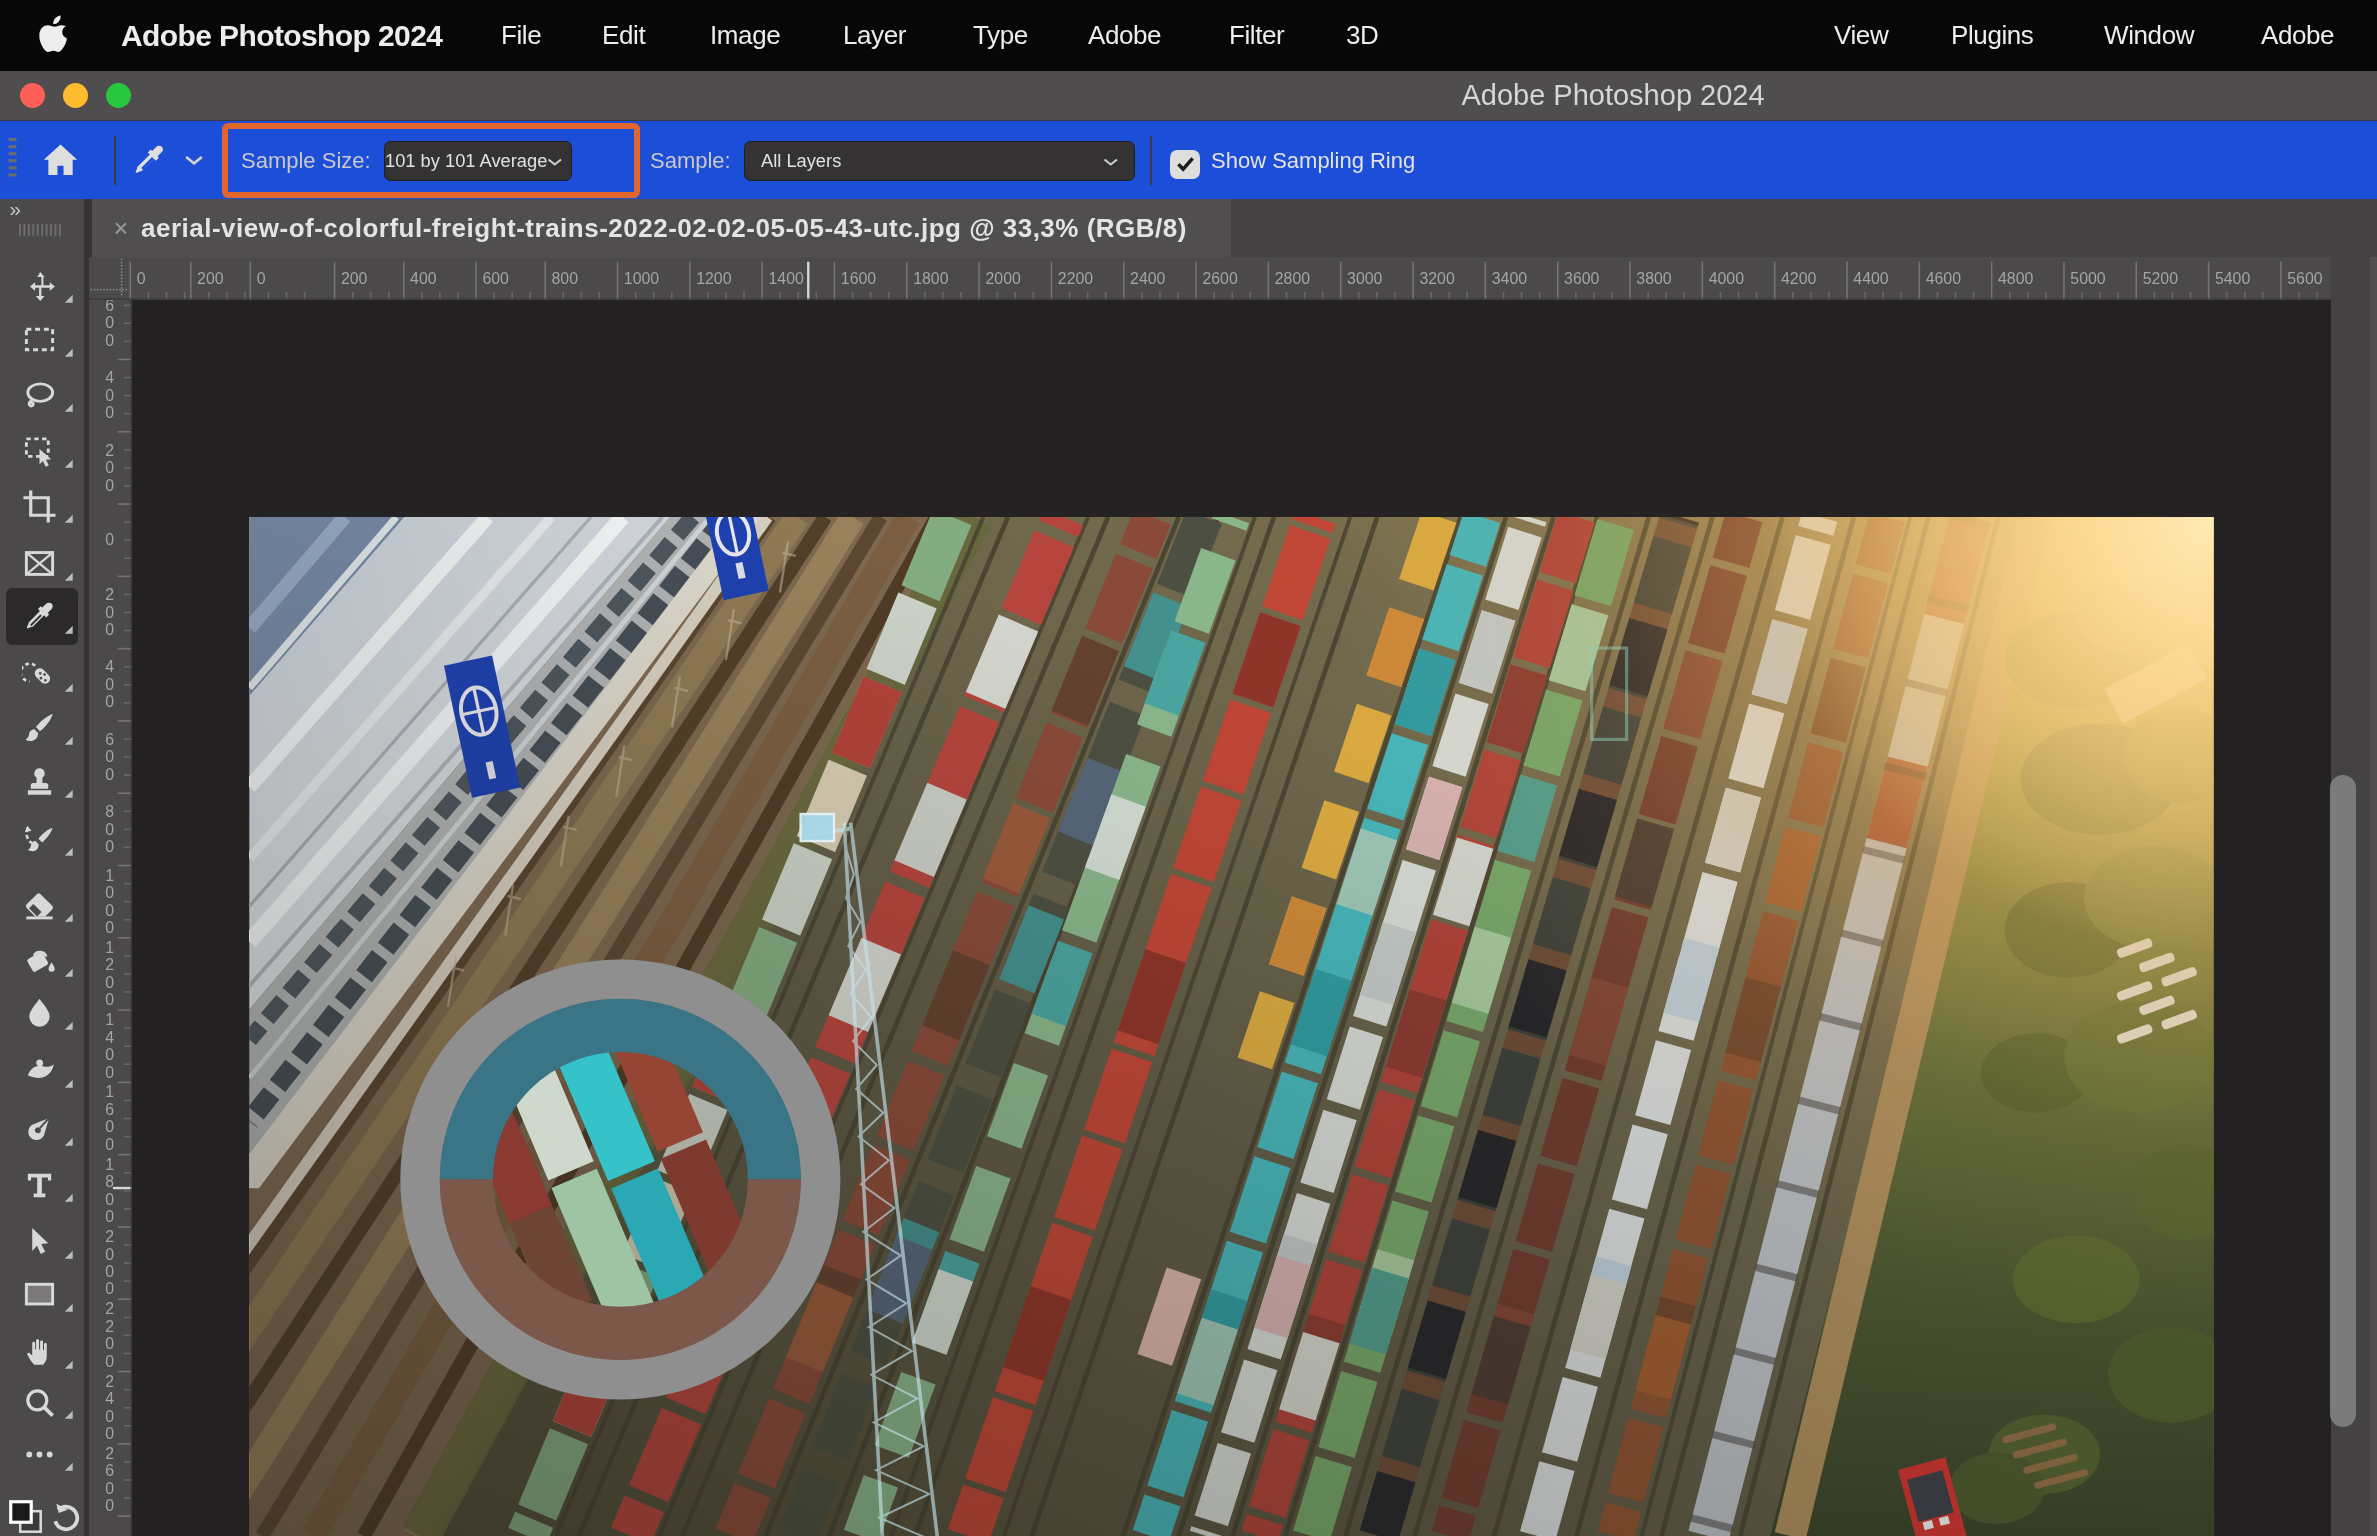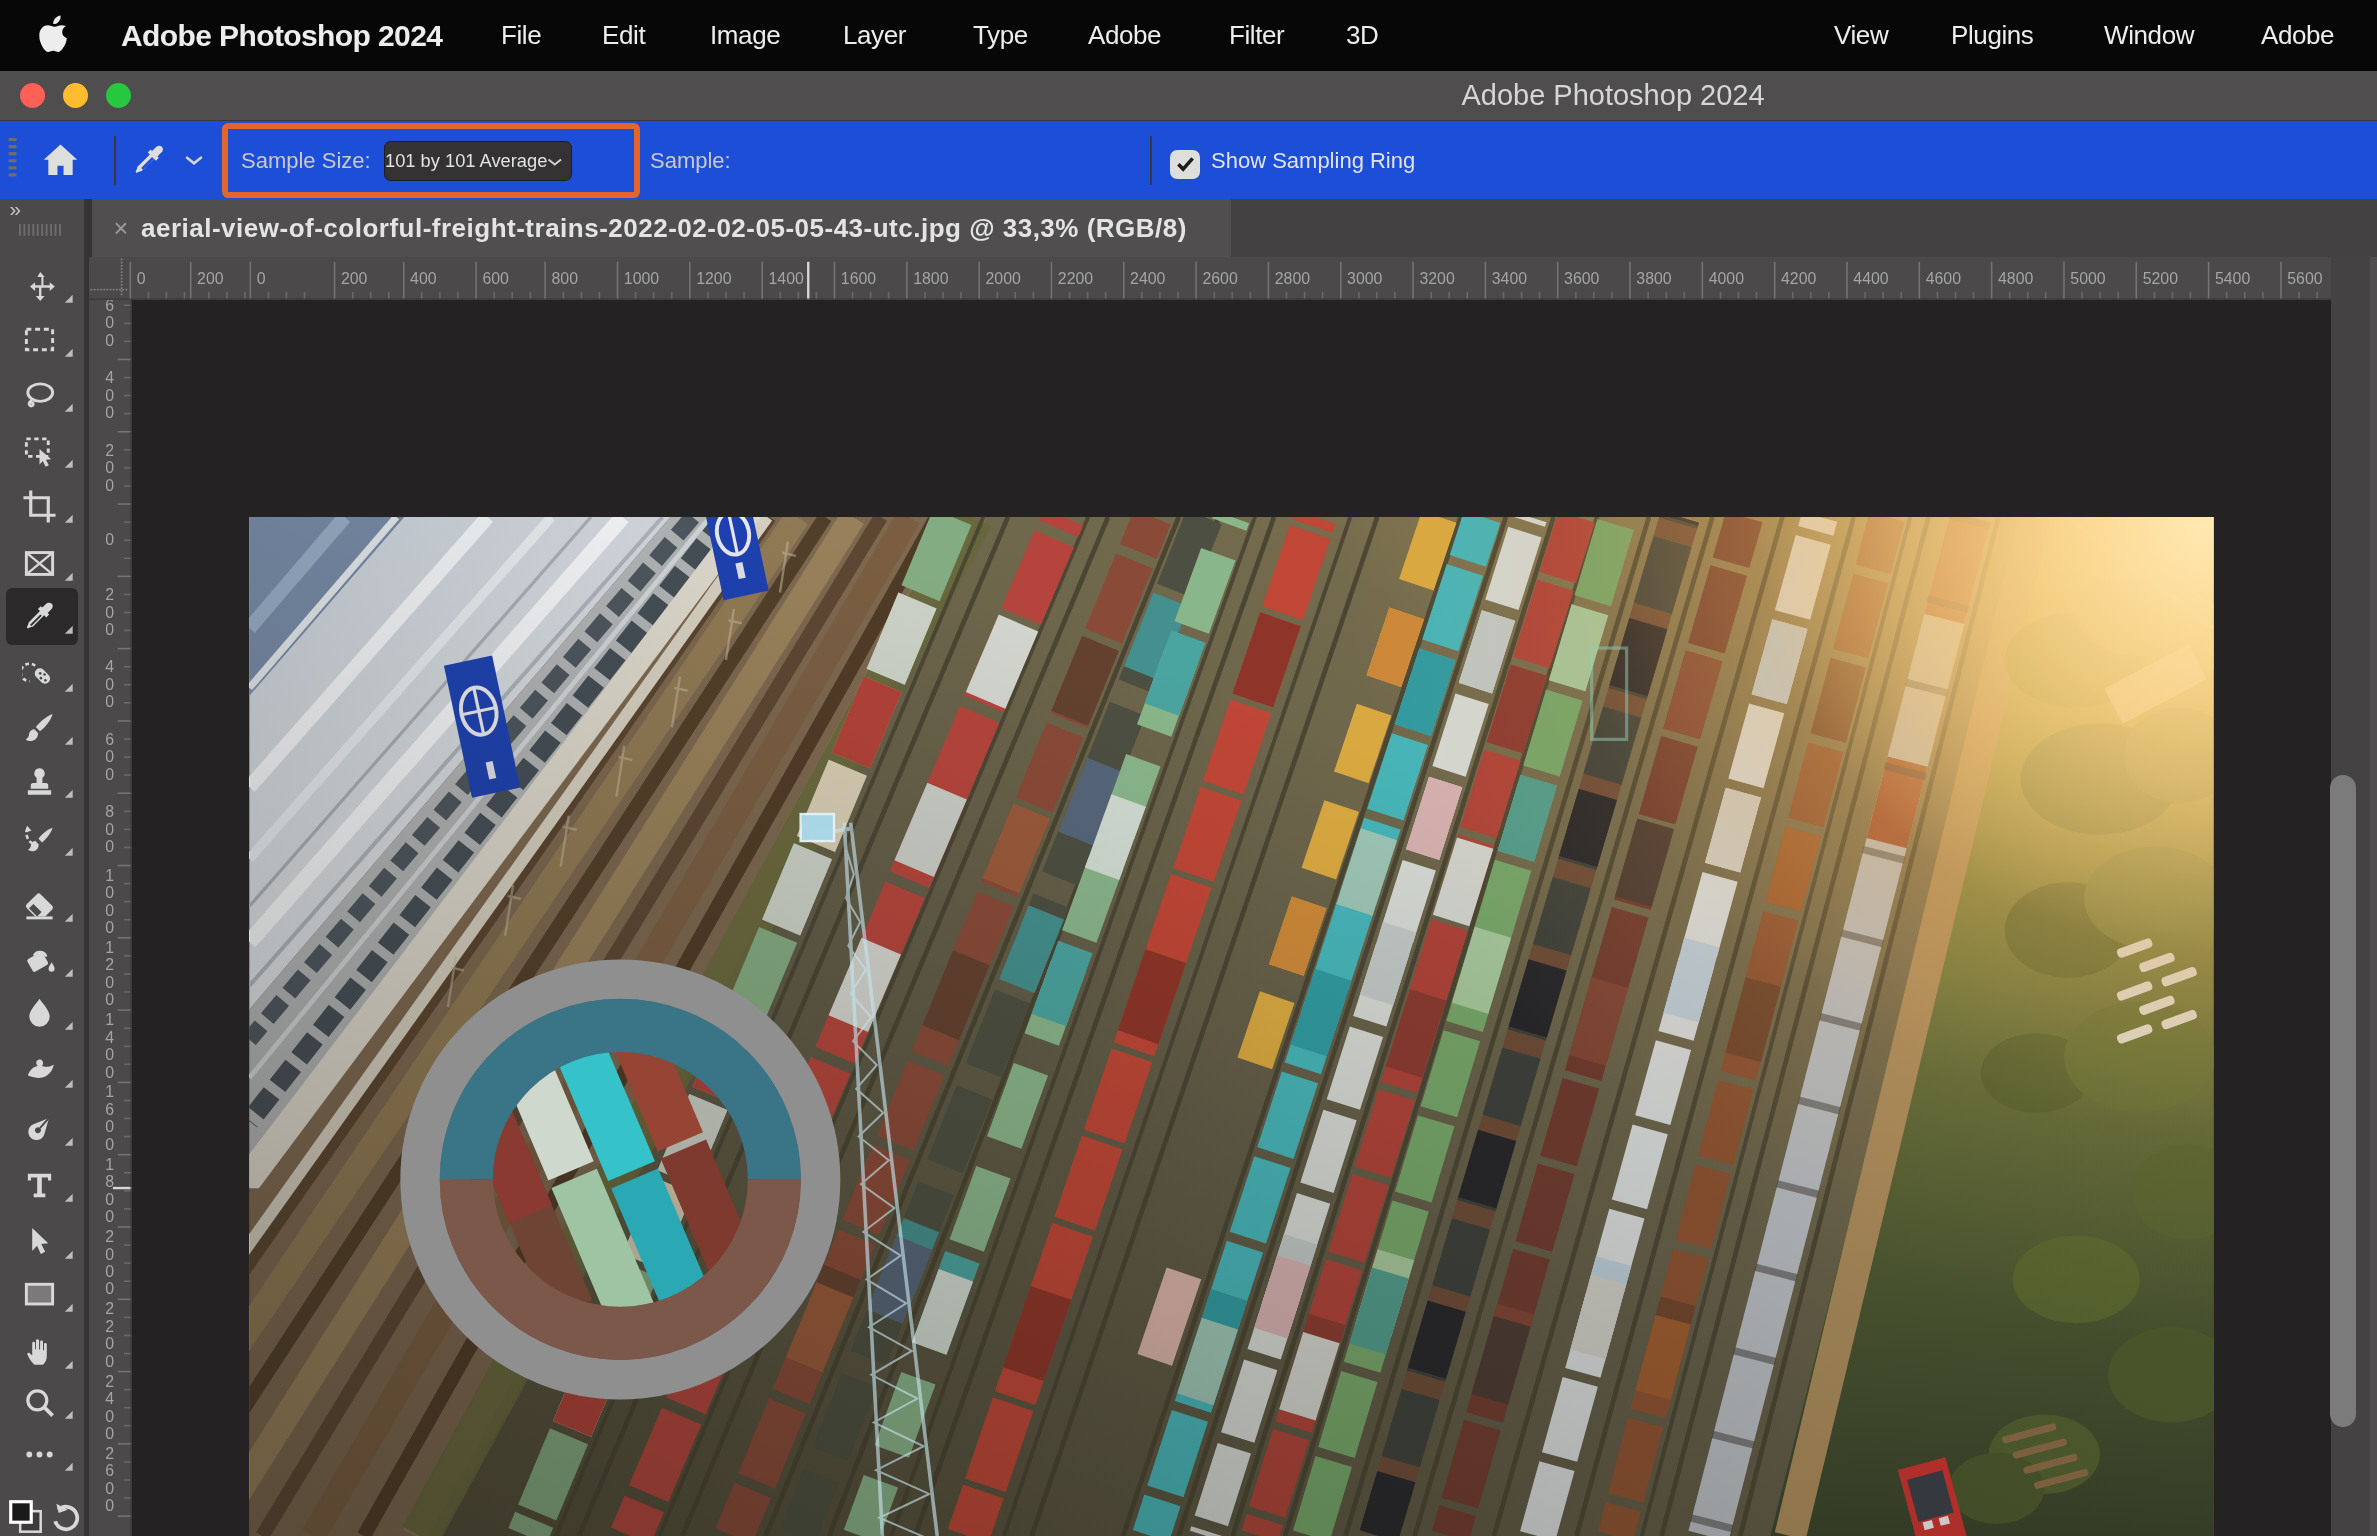--- a/index.html
+++ b/index.html
@@ -67,20 +67,23 @@
     </svg>
 <svg class="abs" style="left:183px;top:32px" width="22" height="14.3" viewBox="0 0 28 18">
       <path fill="none" stroke="#d5d5d5" stroke-width="3.2" d="M4 5l10 8 10-8"></path>
     </svg>
 <div id="orangebox"></div>
 <div class="optlabel" style="left:241px;">Sample Size:</div>
 <div class="dd" style="left:384px;width:188px;"><span style="">101 by 101 Average</span><svg class="abs" style="right:7.2px;top:14.3px" width="17.5" height="12" viewBox="0 0 28 18">
         <path fill="none" stroke="#cfcfcf" stroke-width="3.4" d="M4 5l10 8 10-8"></path>
       </svg></div>
 <div class="optlabel" style="left:650px;">Sample:</div>
+<div class="dd" style="left:744px;width:391px;"><span style="margin-left:16px;">All Layers</span><svg class="abs" style="right:14.3px;top:14.3px" width="17.5" height="12" viewBox="0 0 28 18">
+        <path fill="none" stroke="#cfcfcf" stroke-width="3.4" d="M4 5l10 8 10-8"></path>
+      </svg></div>
 <div class="vsep" style="left:1150px;"></div>
 <div class="abs" style="left:1170px;top:29px;width:30px;height:29px;background:#dededd;border-radius:7.2px;">
       <svg class="abs" style="left:5.6px;top:6.4px" width="19" height="16.7" viewBox="0 0 24 21">
         <path fill="none" stroke="#1d1d1d" stroke-width="4.5" d="M3 10.5l6 6L21 3"></path>
       </svg>
     </div>
 <div class="optlabel" style="left:1211px;color:#e3e3e3;">Show Sampling Ring</div>
 </div>
 <div id="tabbar">
     <div id="tab1">

